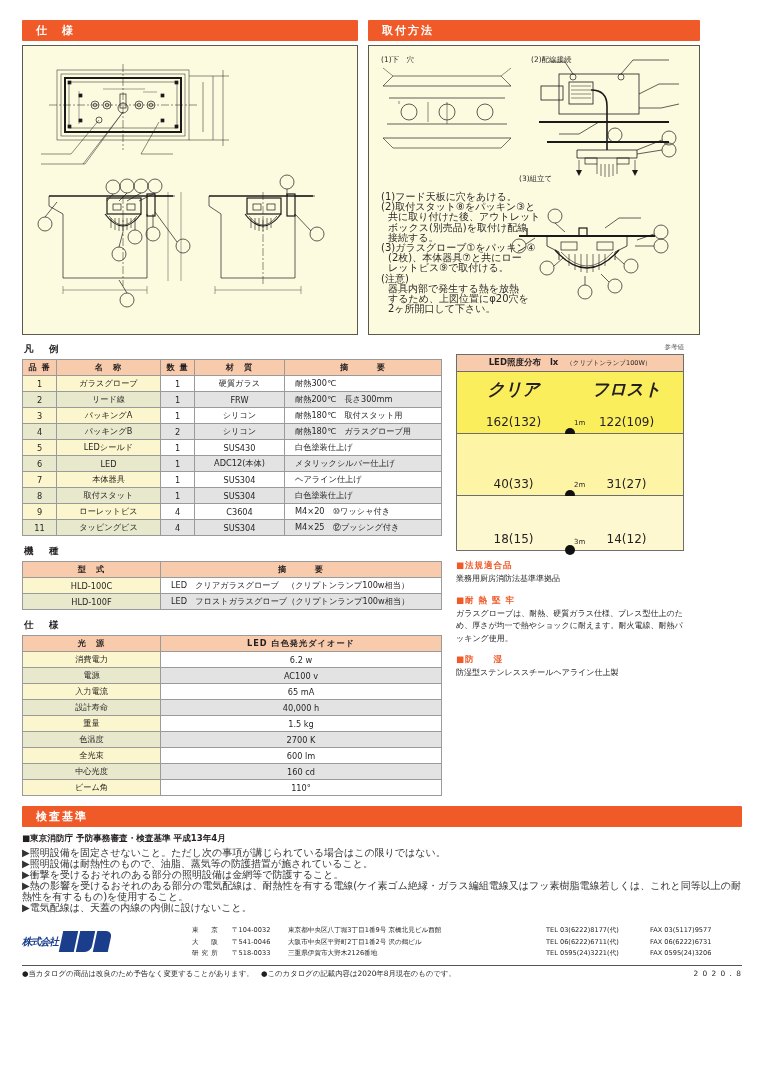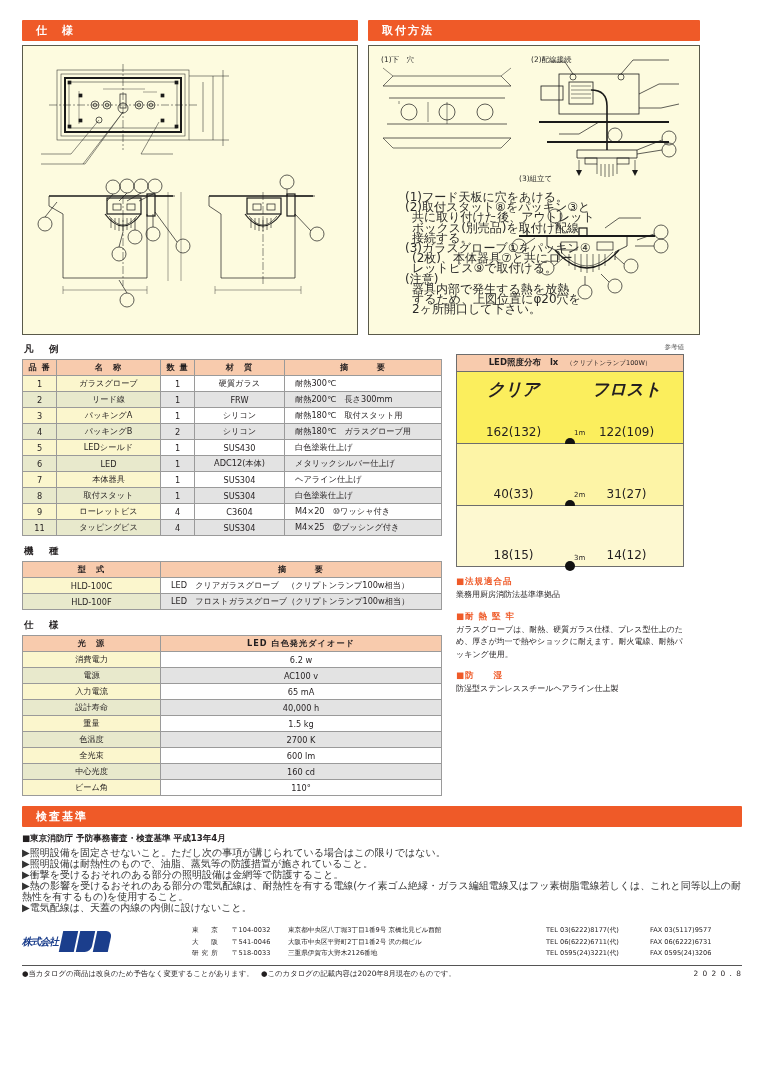--- a/index.html
+++ b/index.html
@@ -39,25 +39,24 @@
     position: relative;
     overflow: hidden;
   }
   .illus-left  { height: 290px; }
   .illus-right { height: 290px; }
 
   .stepcap { position: absolute; font-size: 7.5px; color: #2a2a2a; }
 
   .instr {
     position: absolute;
-    font-size: 12px;
+    font-size: 10px;
     line-height: 10.2px;
     color: #2a2a2a;
     width: 150px;
-    margin-left: 24px;
   }
   .instr div { white-space: nowrap; }
   .instr .ind { padding-left: 7px; }
 
   
   .mid-row { display: flex; gap: 14px; margin-top: 8px; }
   .mid-left  { width: 420px; }
   .mid-right { width: 228px; }
 
   .minihead {
@@ -93,23 +92,23 @@
   .ref-note { font-size: 6.5px; text-align: right; color: #555; margin-bottom: 2px; }
   .lx-box { border: 1px solid #6d6d6d; }
   .lx-title {
     background: #f8cbad; border-bottom: 1px solid #6d6d6d;
     font-size: 8.5px; font-weight: bold; padding: 2px 0; text-align: center;
   }
   .lx-title .sm { font-size: 6.5px; font-weight: normal; }
   .lx-body { position: relative; }
   .lx-row { display: flex; position: relative; border-bottom: 1px solid #6d6d6d; }
   .lx-row:last-child { border-bottom: none; }
-  .lx-r1 { height: 72px; background: #fbee5d; }
+  .lx-r1 { height: 62px; background: #fbee5d; }
   .lx-r2 { height: 62px; background: #fdf4a6; }
-  .lx-r3 { height: 60px; background: #fdf8d0; }
+  .lx-r3 { height: 54px; background: #fdf8d0; }
   .lx-half { width: 50%; position: relative; }
   .lx-label {
     position: absolute; left: 0; right: 0; top: 6px;
     text-align: center; font-size: 17px; font-weight: bold; font-style: italic;
   }
   .lx-val {
     position: absolute; left: 0; right: 0; bottom: 4px;
     text-align: center; font-size: 12px;
   }
   .lx-dist {

